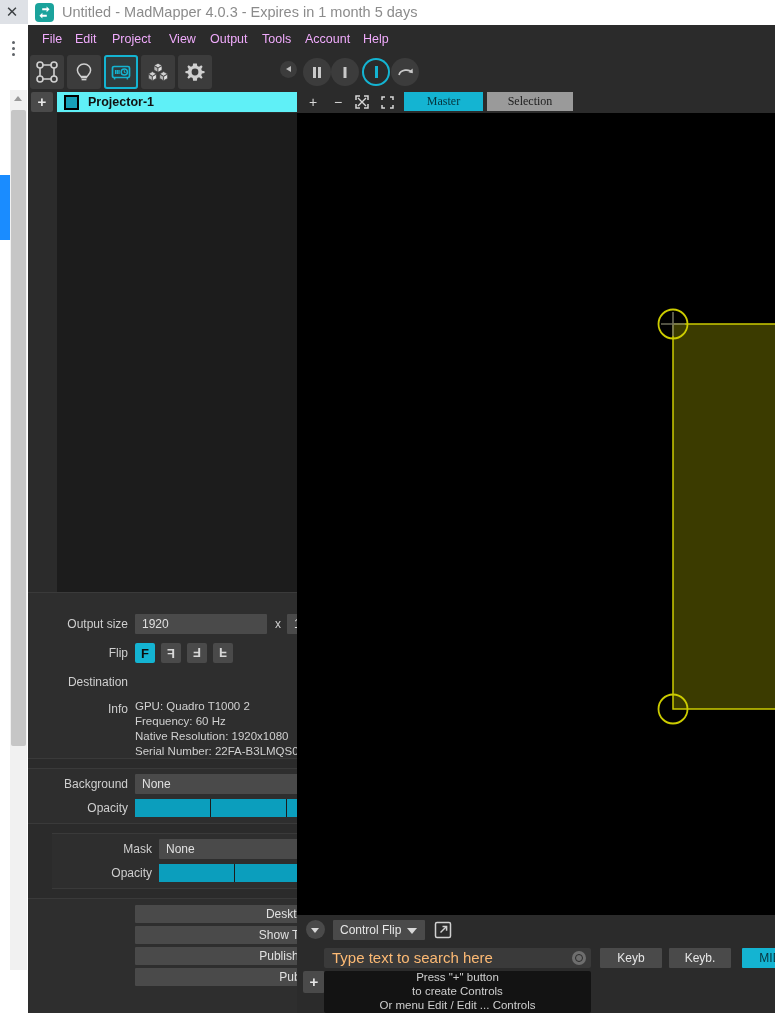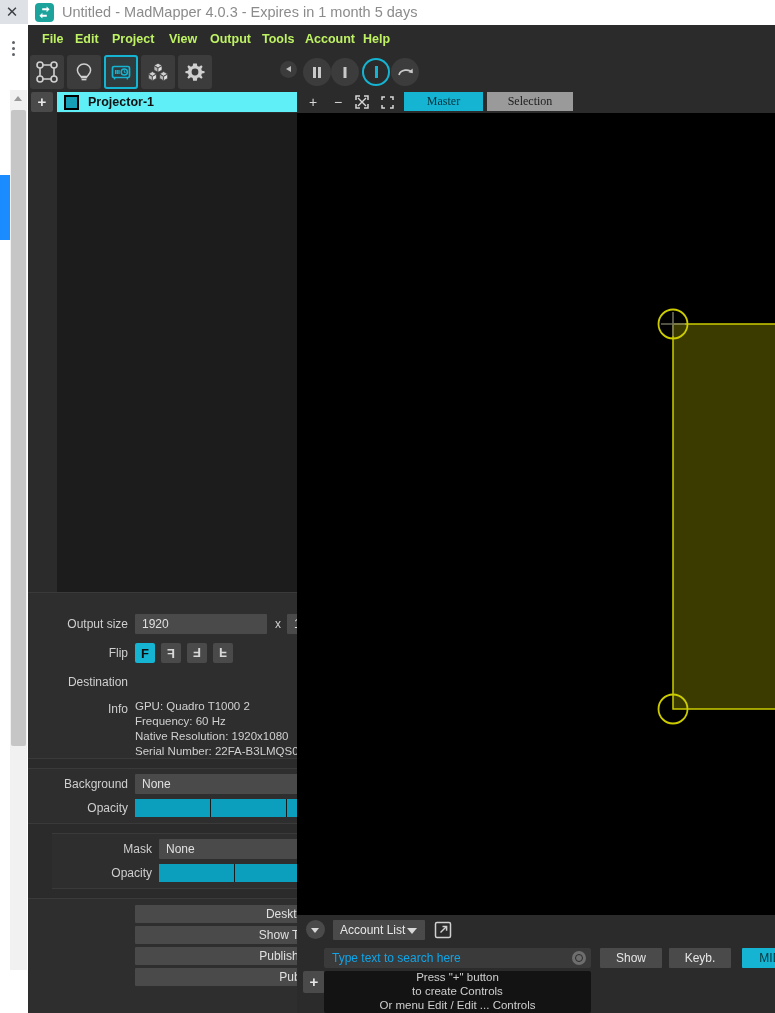--- a/index.html
+++ b/index.html
@@ -32,22 +32,22 @@
 
   
   .titlebar { position: absolute; left: 0; top: 0; width: 747px; height: 25px; background: #ffffff; }
   .tb-logo { position: absolute; left: 7px; top: 3px; width: 19px; height: 19px;
              background: #1ba39c; border-radius: 4px; display:flex; align-items:center; justify-content:center; }
   .tb-logo svg { display:block; }
   .tb-title { position: absolute; left: 34px; top: 2px; font-size: 14.5px; color: #8b8b8b; line-height: 21px; white-space: nowrap; }
 
   
   .menubar { position: absolute; left: 0; top: 25px; width: 747px; height: 28px; background: #2b2b2b; }
-  .menu-item { position: absolute; top: 0; height: 28px; line-height: 28px; font-size: 12.5px; color: #bef264;
-               padding: 0 5px; cursor: pointer; white-space: nowrap; font-weight: bold; }
+  .menu-item { position: absolute; top: 0; height: 28px; line-height: 28px; font-size: 12.5px; color: #f0abfc;
+               padding: 0 5px; cursor: pointer; white-space: nowrap; }
 
   
   .toolbar { position: absolute; left: 0; top: 53px; width: 747px; height: 38px; background: #2b2b2b; }
   .tool-btn { position: absolute; top: 2px; width: 34px; height: 34px; background: #3c3c3c; border-radius: 3px;
               display:flex; align-items:center; justify-content:center; cursor: pointer; }
   .tool-btn.active { background: #2f3b3d; box-shadow: inset 0 0 0 2px #14b4d2; }
   .tool-btn svg { display:block; }
   .tri-collapse { position: absolute; left: 252px; top: 8px; width: 17px; height: 17px; background: #3c3c3c;
                   border-radius: 50%; cursor: pointer; }
   .tri-collapse::after { content:""; position:absolute; left:6px; top:5px; width:0;height:0;
@@ -99,21 +99,21 @@
   .ctrlpanel { position: absolute; left: 0; top: 824px; width: 478px; height: 98px; background: #2b2b2b; }
   .cp-caret { position: absolute; left: 9px; top: 5px; width: 19px; height: 19px; background: #4a4a4a; border-radius: 50%; cursor: pointer; }
   .cp-caret::after { content:""; position:absolute; left:5px; top:8px; width:0;height:0;
         border-left:4.5px solid transparent; border-right:4.5px solid transparent; border-top:5px solid #d8d8d8; }
   .cp-select { position: absolute; left: 36px; top: 5px; width: 92px; height: 20px; background: #4a4a4a; border-radius: 1px;
                font-size: 12px; color: #e6e6e6; line-height: 20px; padding-left: 7px; cursor: pointer; }
   .cp-select::after { content:""; position:absolute; right:8px; top:8px; width:0;height:0;
         border-left:5px solid transparent; border-right:5px solid transparent; border-top:6px solid #d8d8d8; }
   .cp-popout { position: absolute; left: 136px; top: 5px; width: 20px; height: 20px; cursor: pointer; }
   .cp-search { position: absolute; left: 27px; top: 33px; width: 267px; height: 20px; background: #3a3a3a; border-radius: 2px;
-               font-size: 12px; color: #0ea5e9; line-height: 20px; padding-left: 8px; cursor: text; }
+               font-size: 15px; color: #fdba74; line-height: 20px; padding-left: 8px; cursor: text; }
   .cp-search-ico { position: absolute; right: 5px; top: 3px; width: 14px; height: 14px; border-radius: 50%; background: #6e6e6e; }
   .cp-search-ico::after { content:""; position:absolute; left:3px; top:3px; width:6px; height:6px;
                           border:1.5px solid #2b2b2b; border-radius:50%; }
   .cp-btn { position: absolute; top: 33px; height: 20px; line-height: 20px; text-align: center; font-size: 12px;
             background: #4a4a4a; color: #e6e6e6; border-radius: 1px; cursor: pointer; }
   .cp-btn.active { background: #14b4d2; color: #06343d; }
   .cp-add { position: absolute; left: 6px; top: 56px; width: 22px; height: 22px; background: #4a4a4a; border-radius: 2px;
             color: #e8e8e8; font-size: 15px; font-weight: bold; line-height: 22px; text-align: center; cursor: pointer; }
   .cp-empty { position: absolute; left: 27px; top: 56px; width: 267px; height: 42px; background: #131313; border-radius: 2px;
               overflow: hidden; }
@@ -333,30 +333,30 @@
 
           <circle cx="376" cy="211" r="14.5" fill="none" stroke="#cccc00" stroke-width="1.8"></circle>
           <path d="M376 199 L376 223 M364 211 L388 211" stroke="#6e6e5a" stroke-width="1.6"></path>
 
           <circle cx="376" cy="596" r="14.5" fill="none" stroke="#cccc00" stroke-width="1.8"></circle>
         </svg>
       </div>
 
       <div class="ctrlpanel">
         <div class="cp-caret"></div>
-        <div class="cp-select">Account List</div>
+        <div class="cp-select">Control Flip</div>
         <div class="cp-popout">
           <svg width="20" height="20" viewBox="0 0 20 20">
             <rect x="2.5" y="2.5" width="15" height="15" rx="1.5" fill="none" stroke="#d0d0d0" stroke-width="1.5"></rect>
             <path d="M7.5 12.5 L13 7" stroke="#d0d0d0" stroke-width="1.5"></path>
             <path d="M9.5 6.6 L13.6 6.6 L13.6 10.7" fill="none" stroke="#d0d0d0" stroke-width="1.5"></path>
           </svg>
         </div>
         <div class="cp-search" placeholder="Type text to search here">Type text to search here<div class="cp-search-ico"></div></div>
-        <div class="cp-btn" style="left:303px; width:62px;">Show</div>
+        <div class="cp-btn" style="left:303px; width:62px;">Keyb</div>
         <div class="cp-btn" style="left:372px; width:62px;">Keyb.</div>
         <div class="cp-btn active" style="left:445px; width:60px;">MIDI</div>
         <div class="cp-add">+</div>
         <div class="cp-rightfill"></div>
         <div class="cp-empty">
           <div style="margin-top:-1px;">Press "+" button</div>
           <div>to create Controls</div>
           <div>Or menu Edit / Edit ... Controls</div>
         </div>
       </div>

